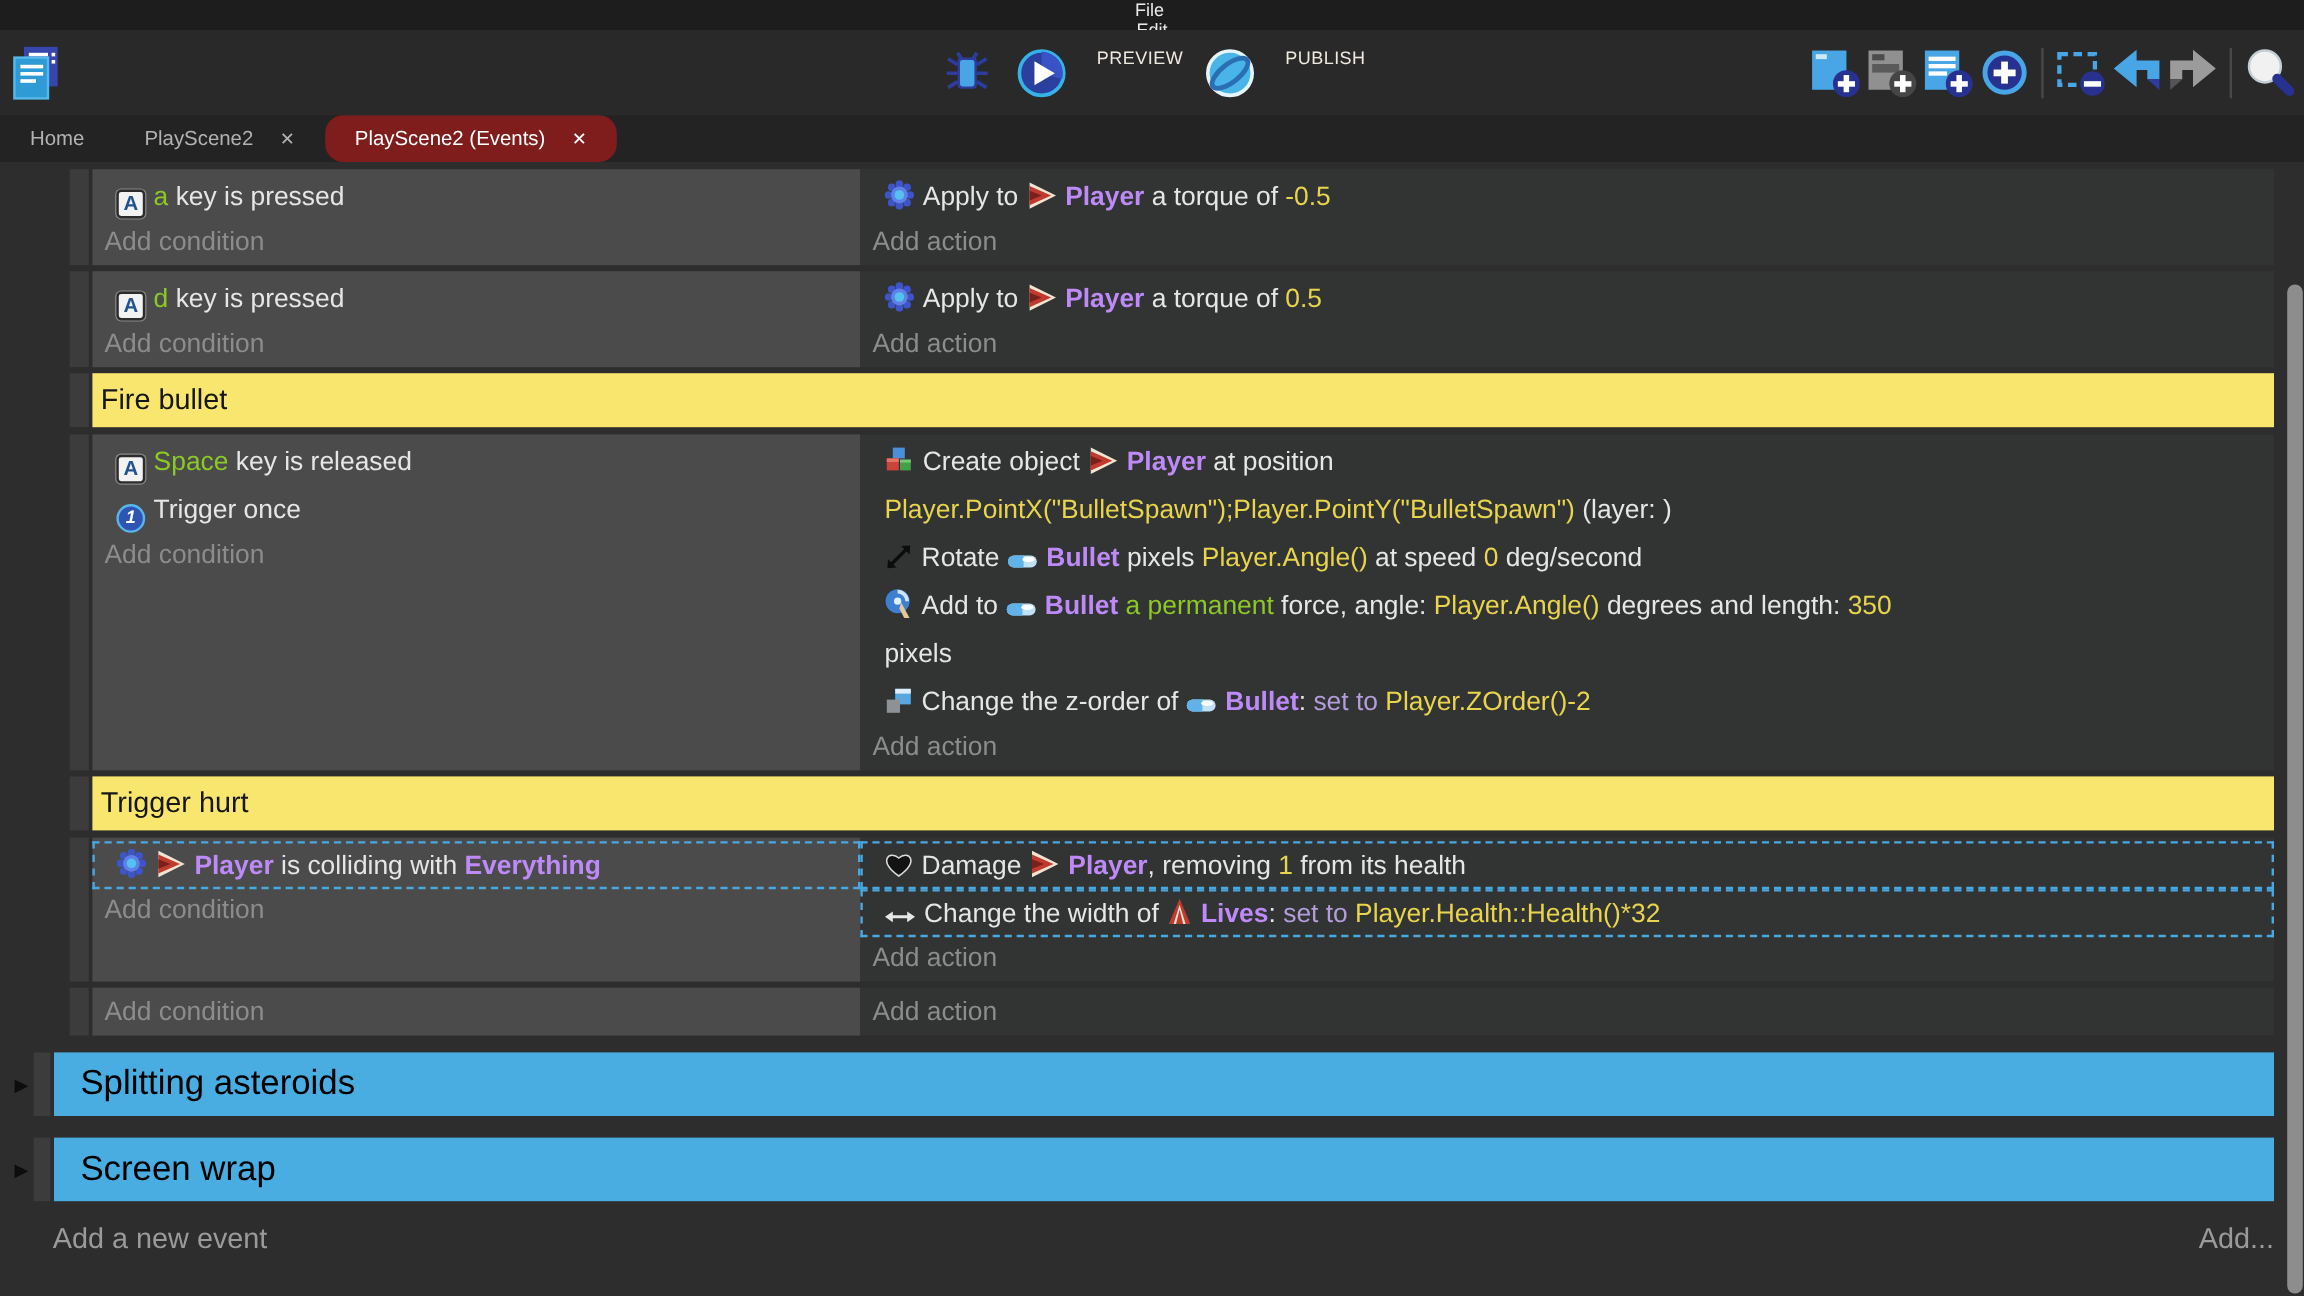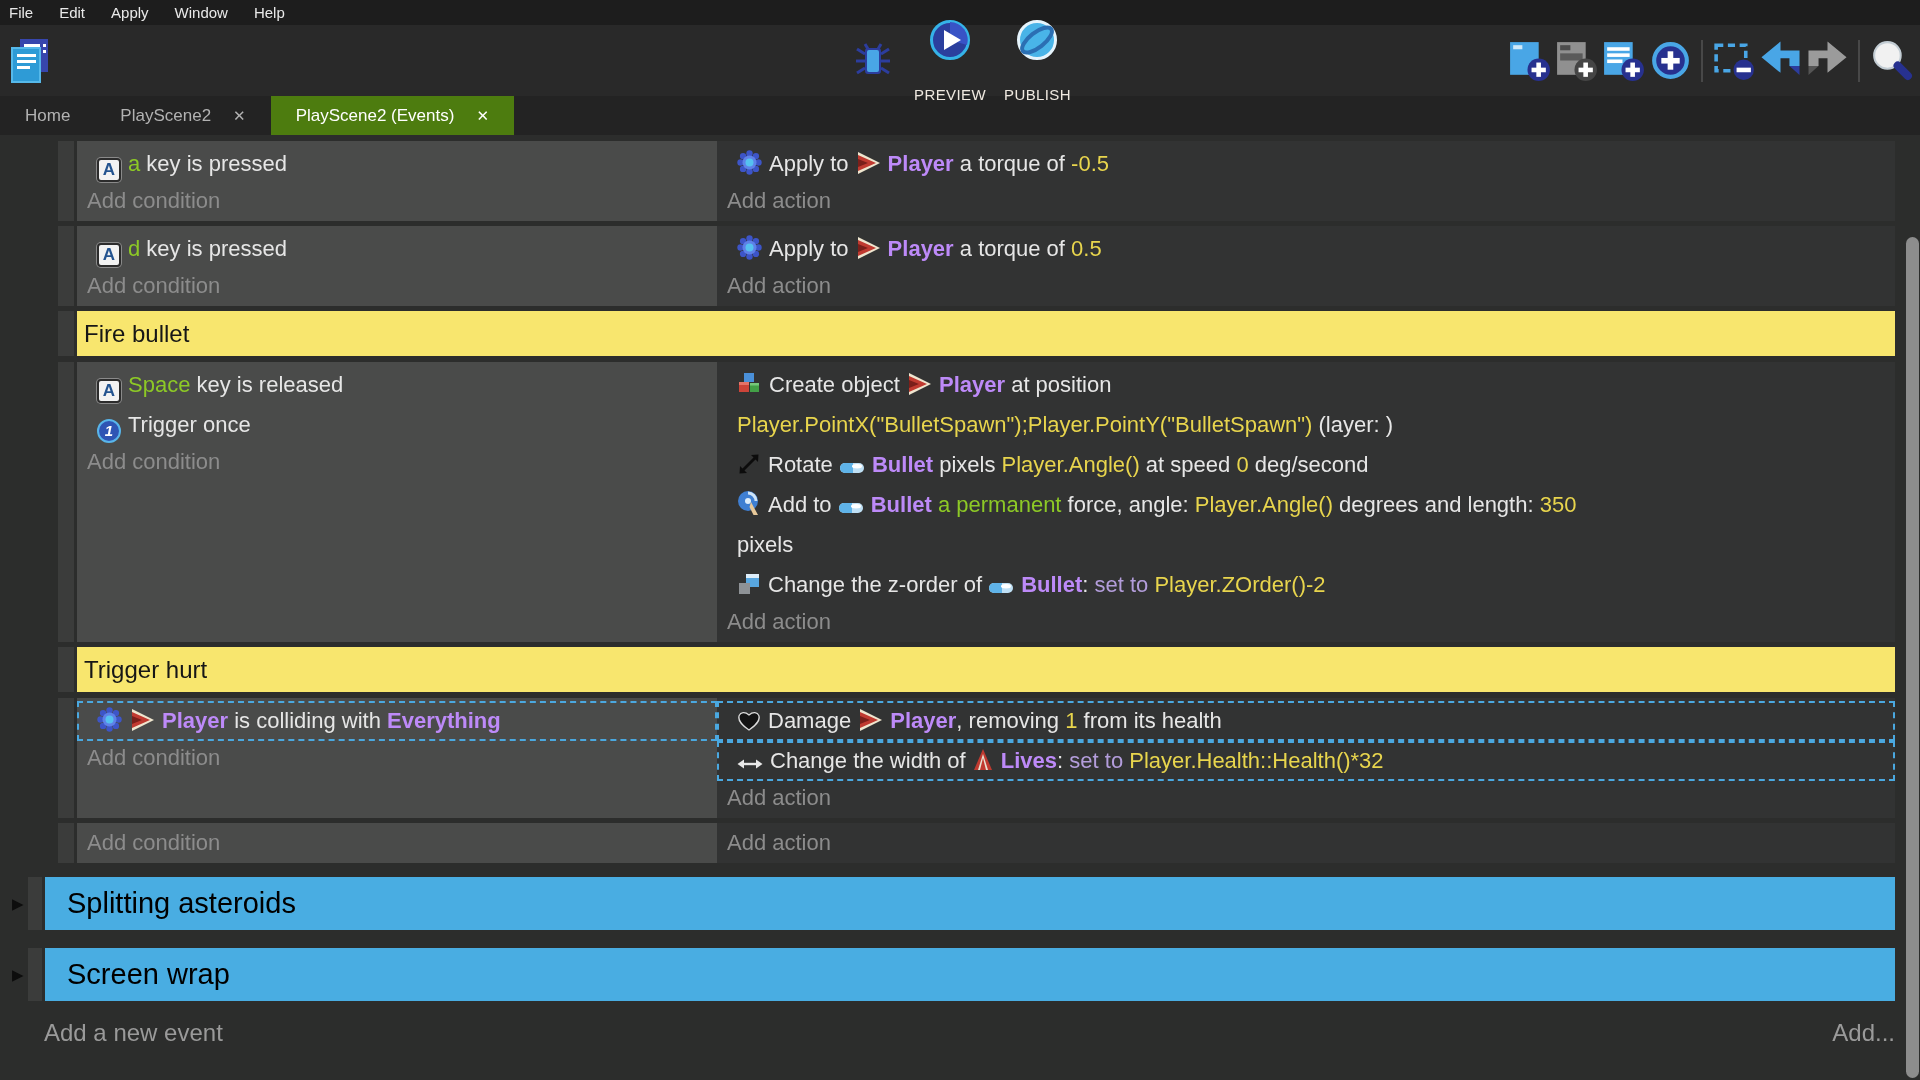--- a/index.html
+++ b/index.html
@@ -1,37 +1,37 @@
 <!DOCTYPE html>
 <html><head>
 <meta charset="utf-8">
 <style>
   html,body{margin:0;padding:0;background:#1a1a1a;}
   .app{width:1920px;height:1080px;position:relative;overflow:hidden;background:#2c2d2c;
        font-family:"Liberation Sans",sans-serif;-webkit-font-smoothing:antialiased;}
 
   
-  .menubar{height:25px;background:#1d1d1d;display:flex;align-items:center;color:#e9e9e9;font-size:15px;}
+  .menubar{height:25px;background:#1d1d1d;display:flex;align-items:center;color:#e9e9e9;font-size:15px;flex-direction:column;}
   .menu-item{padding:0 13px;height:100%;display:flex;align-items:center;}
   .menu-item:first-child{padding-left:9px;}
 
   
   .toolbar{height:71px;background:#292929;display:flex;align-items:center;position:relative;}
   .proj-icon{margin-left:8px;width:44px;height:48px;}
   .tb-center{position:absolute;left:50%;top:0;height:100%;transform:translateX(-50%);
              display:flex;align-items:center;gap:18px;color:#efe9e0;font-size:15px;letter-spacing:.4px;}
-  .tb-btn{display:flex;align-items:center;gap:25px;flex-direction:column;}
+  .tb-btn{display:flex;align-items:flex-start;gap:25px;}
   .tb-right{margin-left:auto;display:flex;align-items:center;margin-right:6px;}
   .tb-icon{width:47px;height:47px;display:flex;align-items:center;justify-content:center;}
   .tb-sep{width:2px;height:42px;background:#484848;margin:0 7px;}
 
   
   .tabbar{height:39px;background:#232323;display:flex;}
   .tab{display:flex;align-items:center;padding:0 25px;color:#b2b2b2;font-size:17px;gap:22px;}
-  .tab.active{background:#4d7c0f;color:#fff;}
+  .tab.active{background:#7f1d1d;color:#fff;border-radius:15px;}
   .close-x{font-size:15px;}
 
   
   .events{position:relative;height:945px;padding-top:6px;box-sizing:border-box;overflow:hidden;}
   .blk{display:flex;margin:0 25px 5px 58px;}
   .gutter{flex:none;width:16px;background:#3b3c3b;margin-right:3px;}
   .cond-col{flex:none;width:640px;background:#4a4b4a;padding:3px 0;box-sizing:border-box;}
   .act-col{flex:1;background:#323333;padding:3px 0;min-width:0;}
   .instr{font-size:22px;line-height:40px;color:#e6e6e6;padding:0 20px;}
   .instr.selected{outline:2px dashed #4aa8e0;outline-offset:-2px;}

